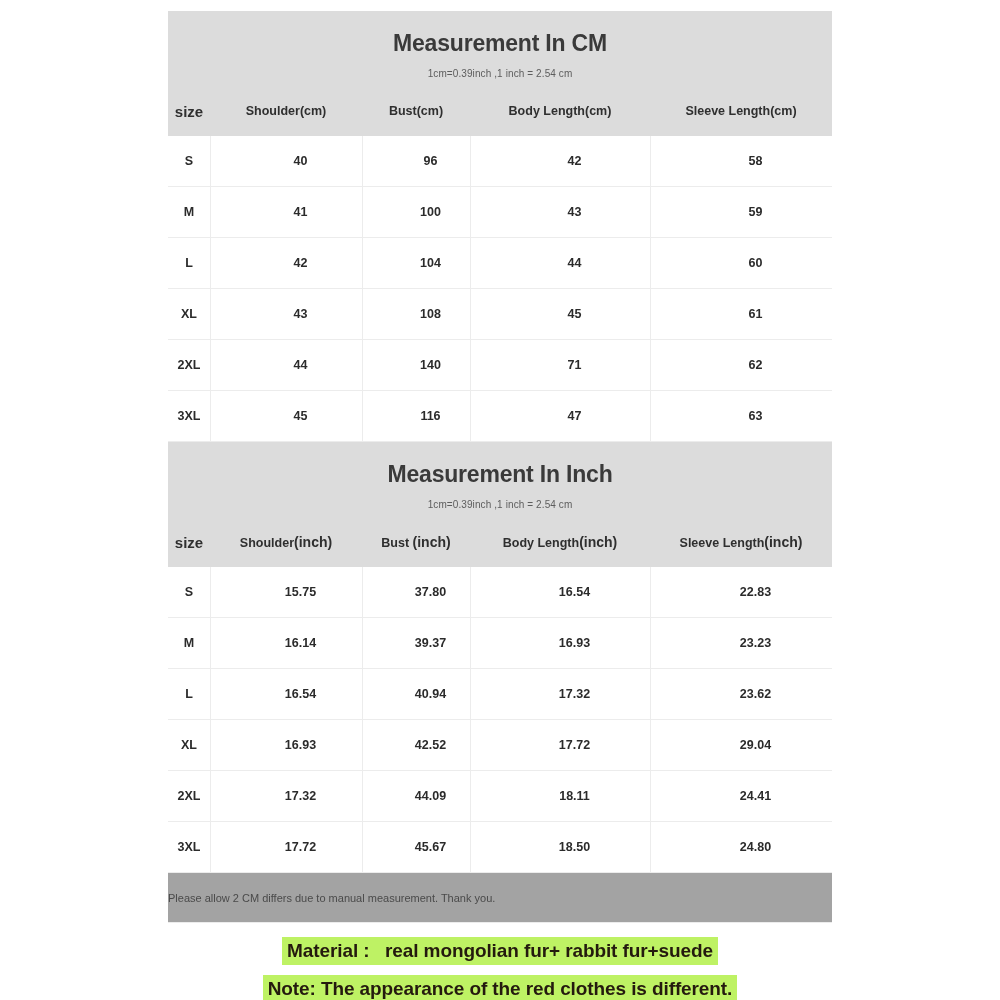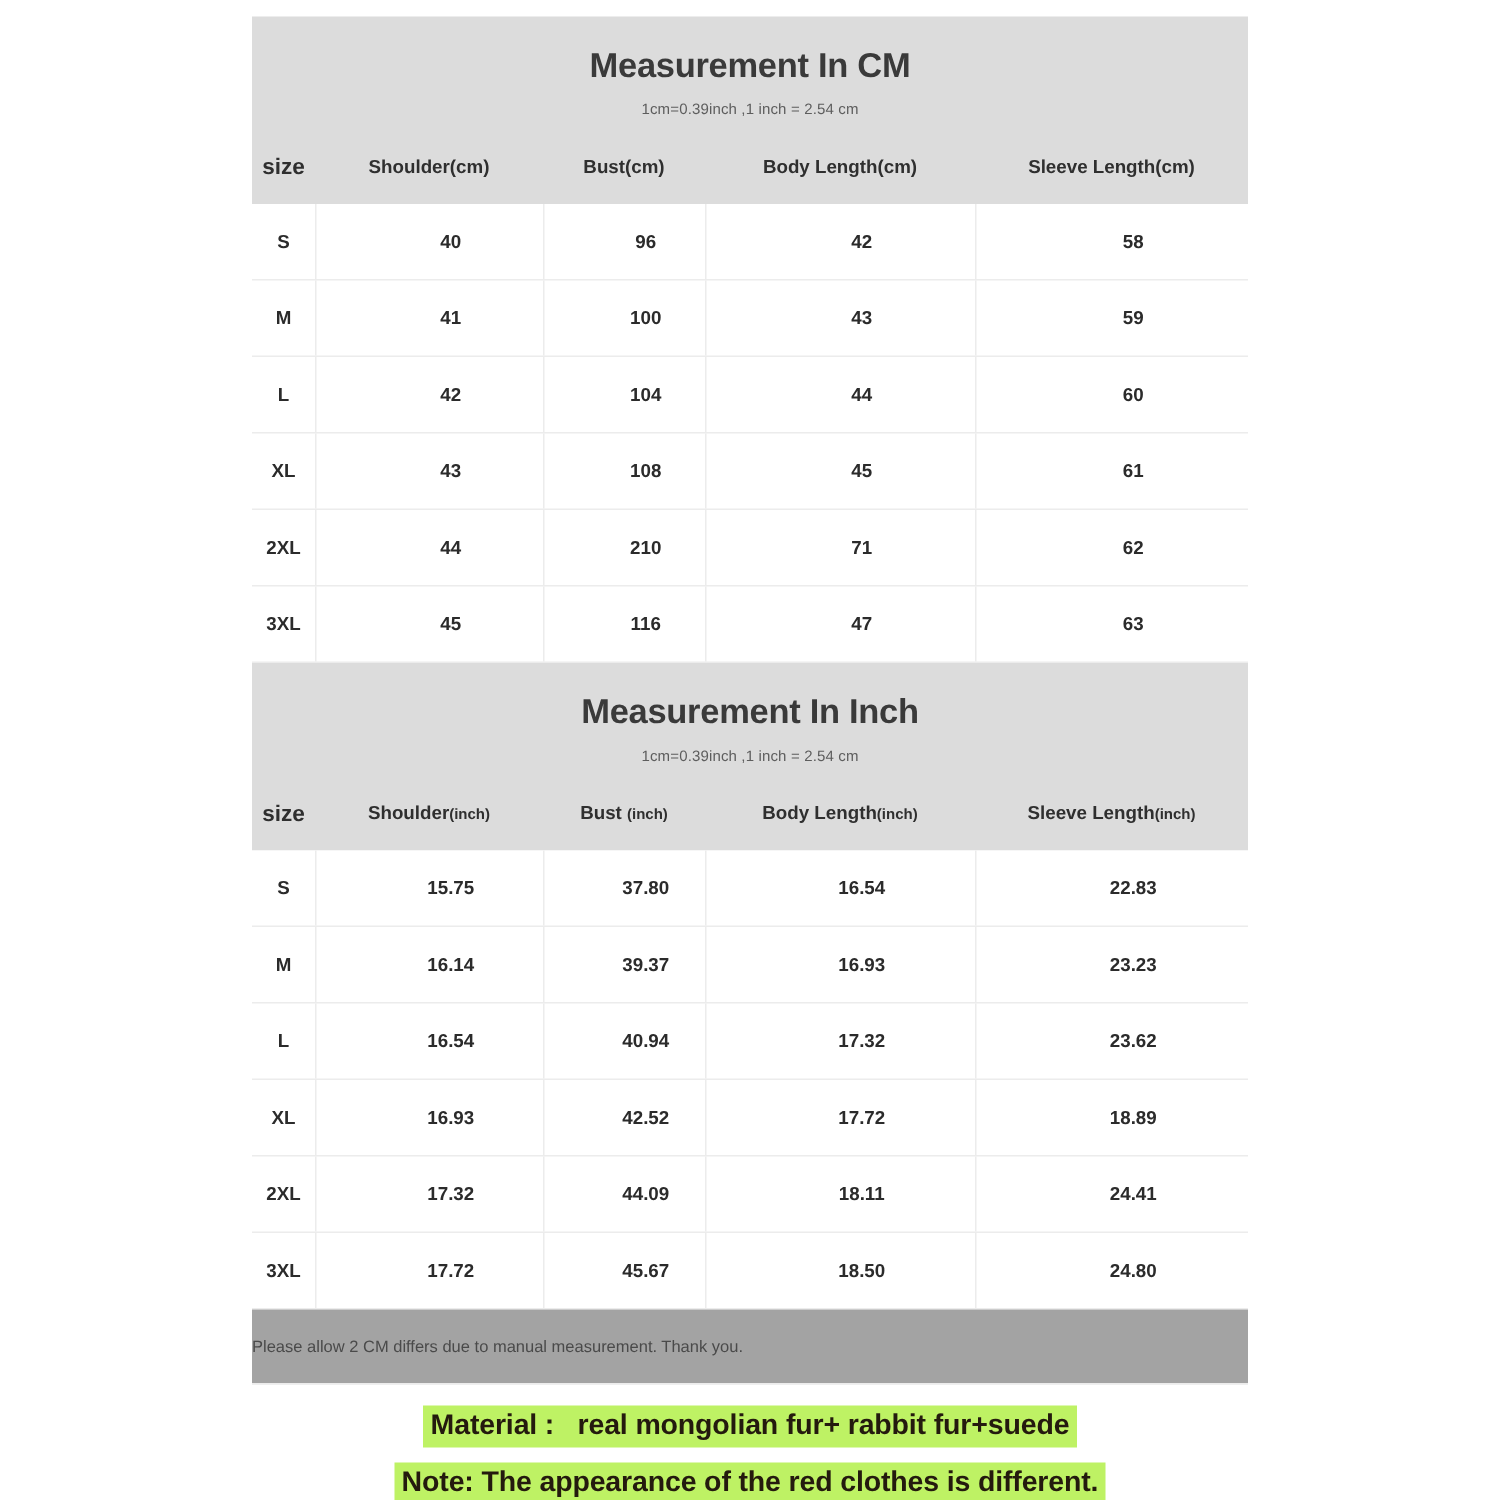--- a/index.html
+++ b/index.html
@@ -62,21 +62,21 @@
     margin-top: 10px;
   }
   .col-head .cell {
     text-align: center;
     font-size: 12.5px;
     font-weight: bold;
     color: #2f2f2f;
     line-height: 1.1;
   }
   .col-head .cell .unit-sm {
-    font-size: 10px;
+    font-size: 14px;
     font-weight: bold;
   }
   .col-head .cell.size-col {
     font-weight: bold;
     font-size: 15px;
   }
 
   
   .cell.c0 { width: 42px;  flex: 0 0 42px; }
   .cell.c1 { width: 152px; flex: 0 0 152px; }
@@ -191,21 +191,21 @@
       <div class="row">
         <div class="cell c0">XL</div>
         <div class="cell c1">43</div>
         <div class="cell c2">108</div>
         <div class="cell c3">45</div>
         <div class="cell c4">61</div>
       </div>
       <div class="row">
         <div class="cell c0">2XL</div>
         <div class="cell c1">44</div>
-        <div class="cell c2">210</div>
+        <div class="cell c2">140</div>
         <div class="cell c3">71</div>
         <div class="cell c4">62</div>
       </div>
       <div class="row">
         <div class="cell c0">3XL</div>
         <div class="cell c1">45</div>
         <div class="cell c2">116</div>
         <div class="cell c3">47</div>
         <div class="cell c4">63</div>
       </div>
@@ -244,21 +244,21 @@
         <div class="cell c1">16.54</div>
         <div class="cell c2">40.94</div>
         <div class="cell c3">17.32</div>
         <div class="cell c4">23.62</div>
       </div>
       <div class="row">
         <div class="cell c0">XL</div>
         <div class="cell c1">16.93</div>
         <div class="cell c2">42.52</div>
         <div class="cell c3">17.72</div>
-        <div class="cell c4">18.89</div>
+        <div class="cell c4">29.04</div>
       </div>
       <div class="row">
         <div class="cell c0">2XL</div>
         <div class="cell c1">17.32</div>
         <div class="cell c2">44.09</div>
         <div class="cell c3">18.11</div>
         <div class="cell c4">24.41</div>
       </div>
       <div class="row">
         <div class="cell c0">3XL</div>

